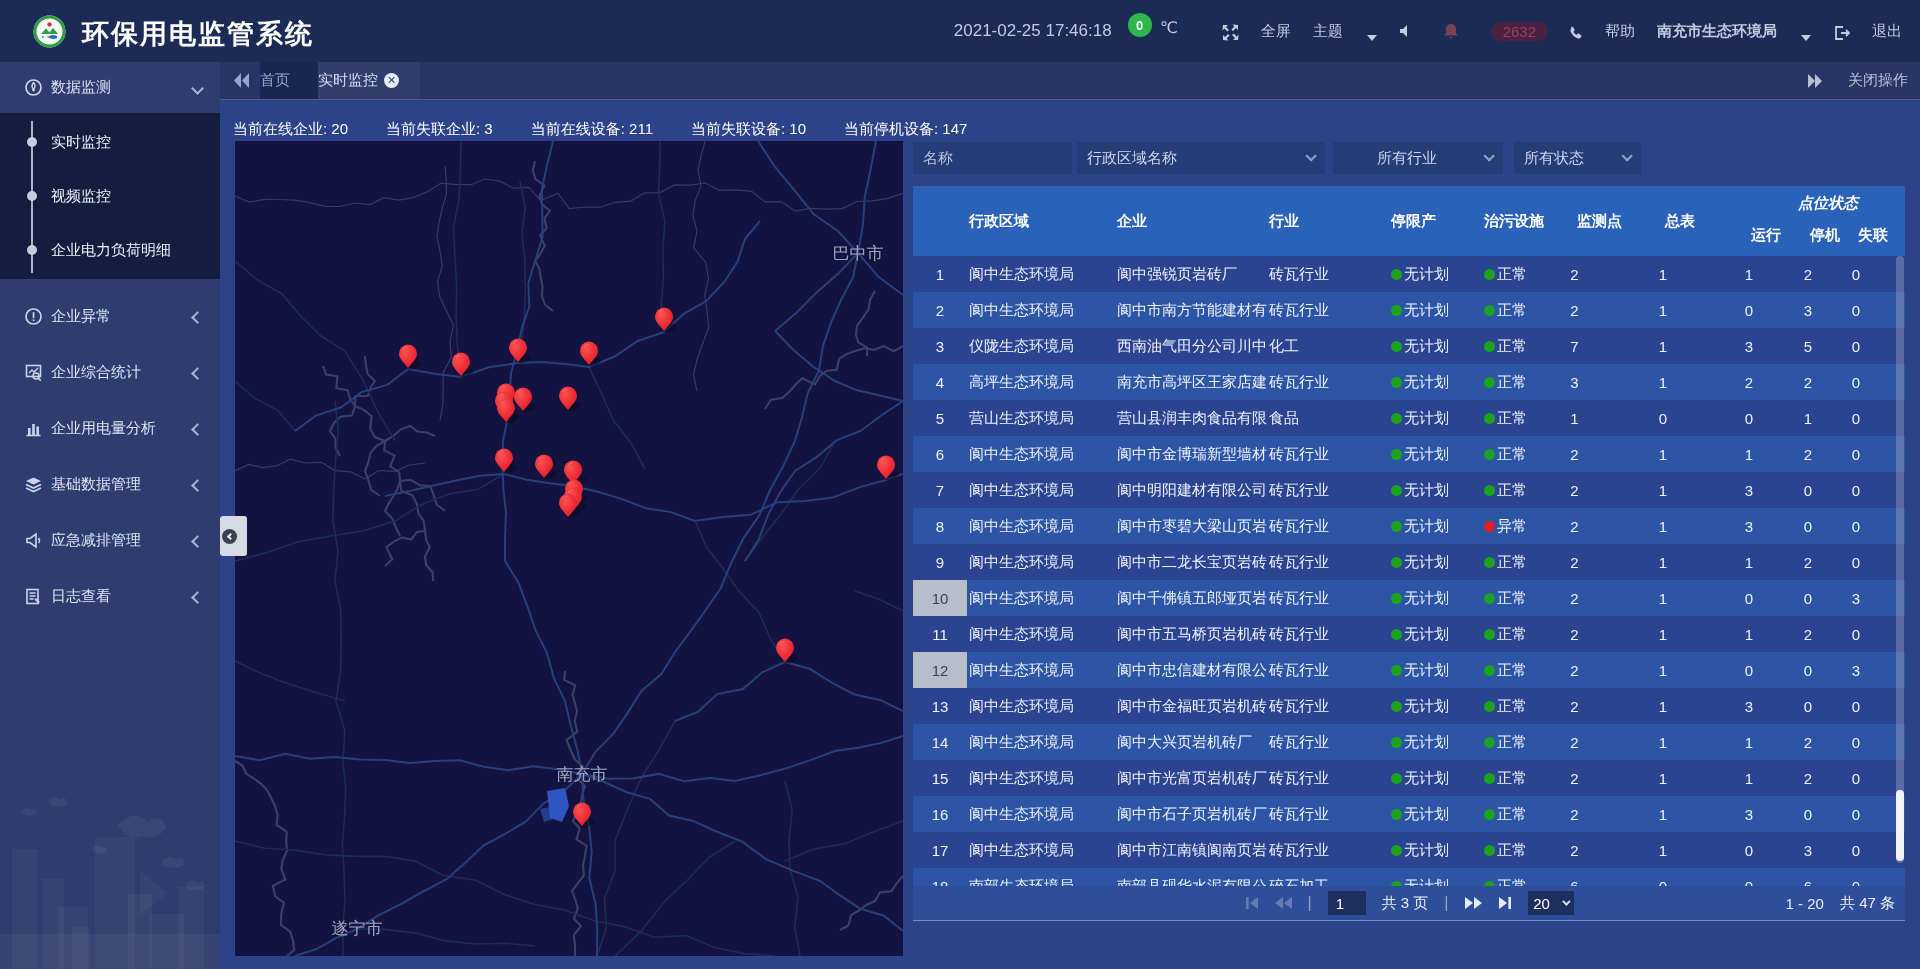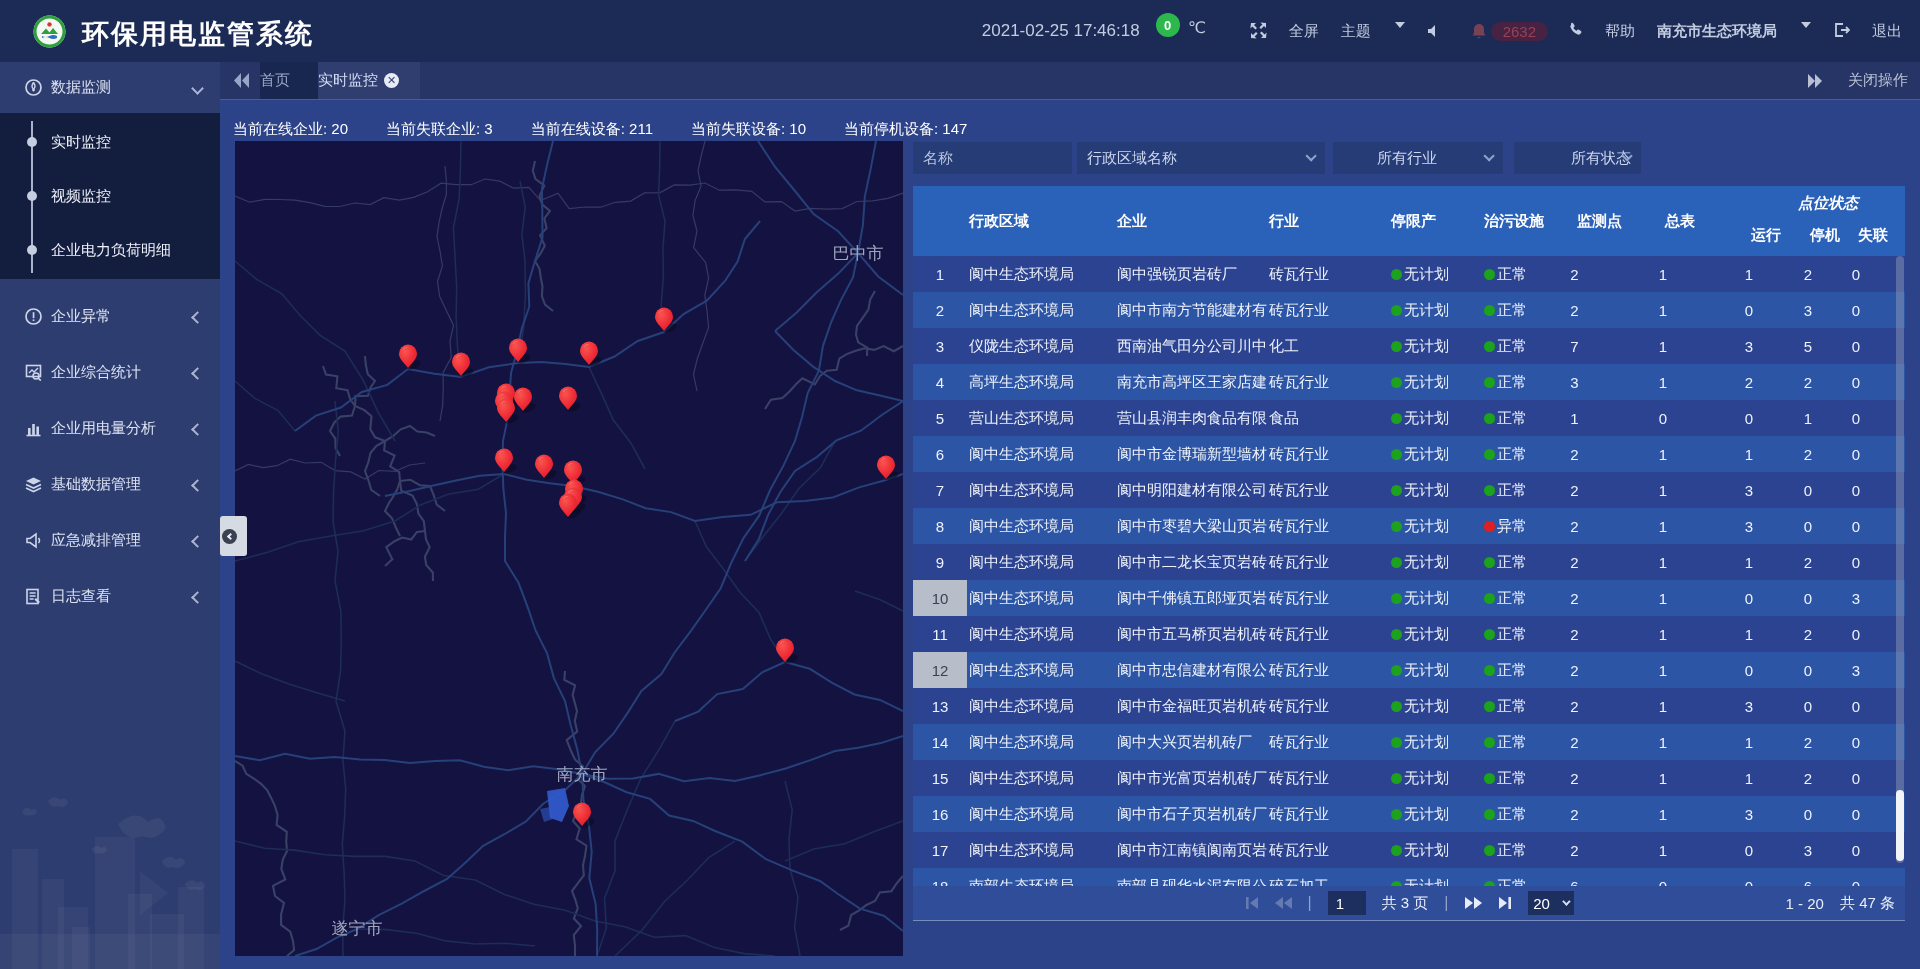--- a/index.html
+++ b/index.html
@@ -8,24 +8,24 @@
   .app { position:relative; width:1920px; height:969px; overflow:hidden; }
 
   
   .header { position:absolute; left:0; top:0; width:1920px; height:62px; background:#1c2b56; z-index:30; }
   .logo { position:absolute; left:33px; top:15px; width:33px; height:33px; }
   .app-title { position:absolute; left:82px; top:16px; font-size:27px; font-weight:bold; color:#ffffff; letter-spacing:2px; }
   .header-right { position:absolute; right:0; top:0; height:62px; display:flex; align-items:center; color:#c3cbdf; font-size:15px; }
   .datetime { font-size:17px; color:#c3cbdf; margin-right:16px; }
   .temp-badge { display:inline-flex; align-items:center; justify-content:center; width:24px; height:24px; border-radius:50%; background:#2db84d; color:#fff; font-size:13px; font-weight:bold; margin-right:8px; position:relative; top:-6px; }
   .temp-unit { font-size:16px; margin-right:44px; position:relative; top:-4px; }
-  .hitem { display:inline-flex; align-items:flex-start; gap:22px; margin-right:22px; cursor:pointer; white-space:nowrap; }
+  .hitem { display:inline-flex; align-items:flex-end; gap:22px; margin-right:22px; cursor:pointer; white-space:nowrap; }
   .hitem svg { display:block; }
   .caret-down { width:0; height:0; border-left:5px solid transparent; border-right:5px solid transparent; border-top:6px solid #c3cbdf; display:inline-block; margin-left:2px; }
-  .bell-wrap { display:inline-flex; align-items:center; margin-right:20px; opacity:0.95; }
+  .bell-wrap { display:inline-flex; align-items:center; margin-right:20px; opacity:0.95;gap:28px; }
   .badge { background:rgba(120,24,44,0.5); color:#a34355; border-radius:11px; padding:1px 12px; font-size:15px; margin-left:4px; }
 
   
   .sidebar { position:absolute; left:0; top:62px; width:220px; height:907px; background:#2e3d6f; z-index:20; overflow:hidden; }
   .skyline { position:absolute; left:0; bottom:0; width:220px; height:240px; opacity:0.55; }
   .menu-item { position:relative; height:51px; display:flex; align-items:center; color:#dde3f3; font-size:15px; cursor:pointer; }
   .menu-item .mi-icon { position:absolute; left:25px; width:17px; height:17px; color:#ccd4ea; }
   .menu-item .mi-label { position:absolute; left:51px; }
   .menu-item .mi-caret { position:absolute; right:18px; color:#aab4d4; }
   .chev { width:9px; height:9px; border-right:2px solid #aab4d4; border-bottom:2px solid #aab4d4; display:inline-block; }
@@ -498,21 +498,21 @@
         <span>名称</span>
       </div>
       <div class="filter-select" style="left:857px; width:248px;">
         <span>行政区域名称</span>
         <span class="fs-caret"></span>
       </div>
       <div class="filter-select" style="left:1113px; width:170px;padding-left:44px;">
         <span>所有行业</span>
         <span class="fs-caret"></span>
       </div>
-      <div class="filter-select" style="left:1294px; width:127px;justify-content:flex-end;">
+      <div class="filter-select" style="left:1294px; width:127px;">
         <span>所有状态</span>
         <span class="fs-caret"></span>
       </div>
 
       <div class="table">
         <div class="thead tgrid">
           <div class="th"></div>
           <div class="th left">行政区域</div>
           <div class="th left">企业</div>
           <div class="th left">行业</div>

